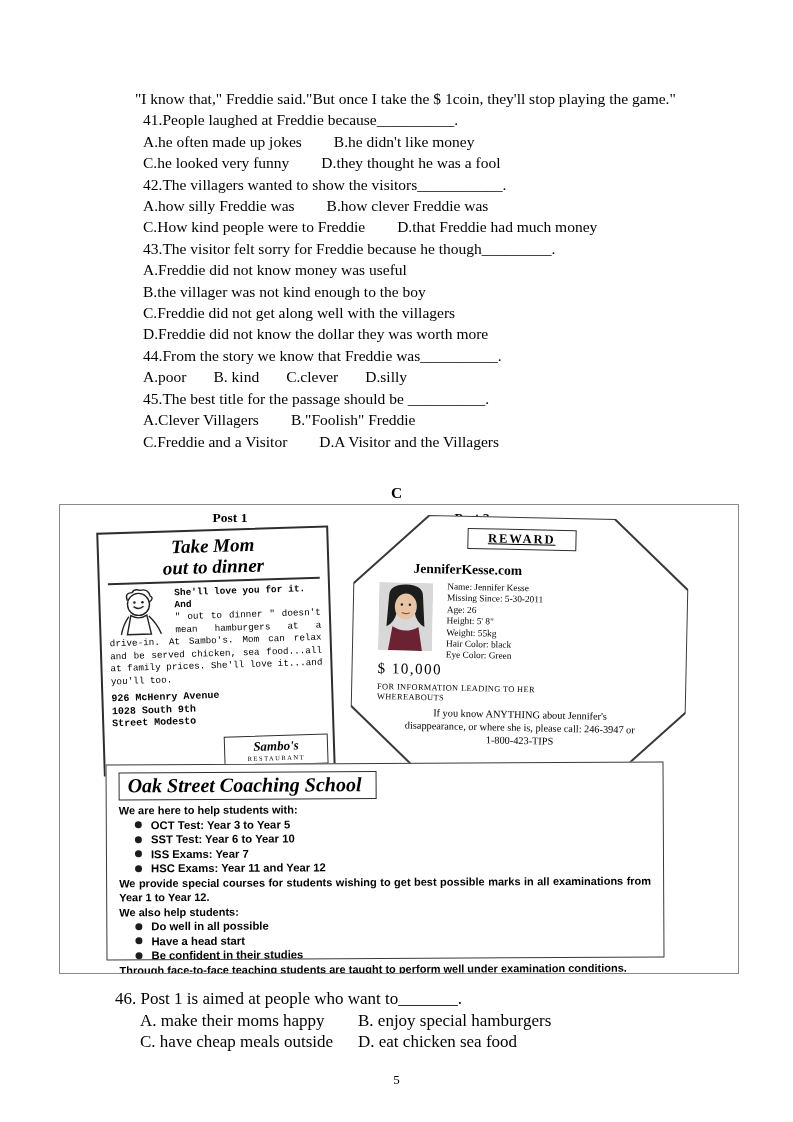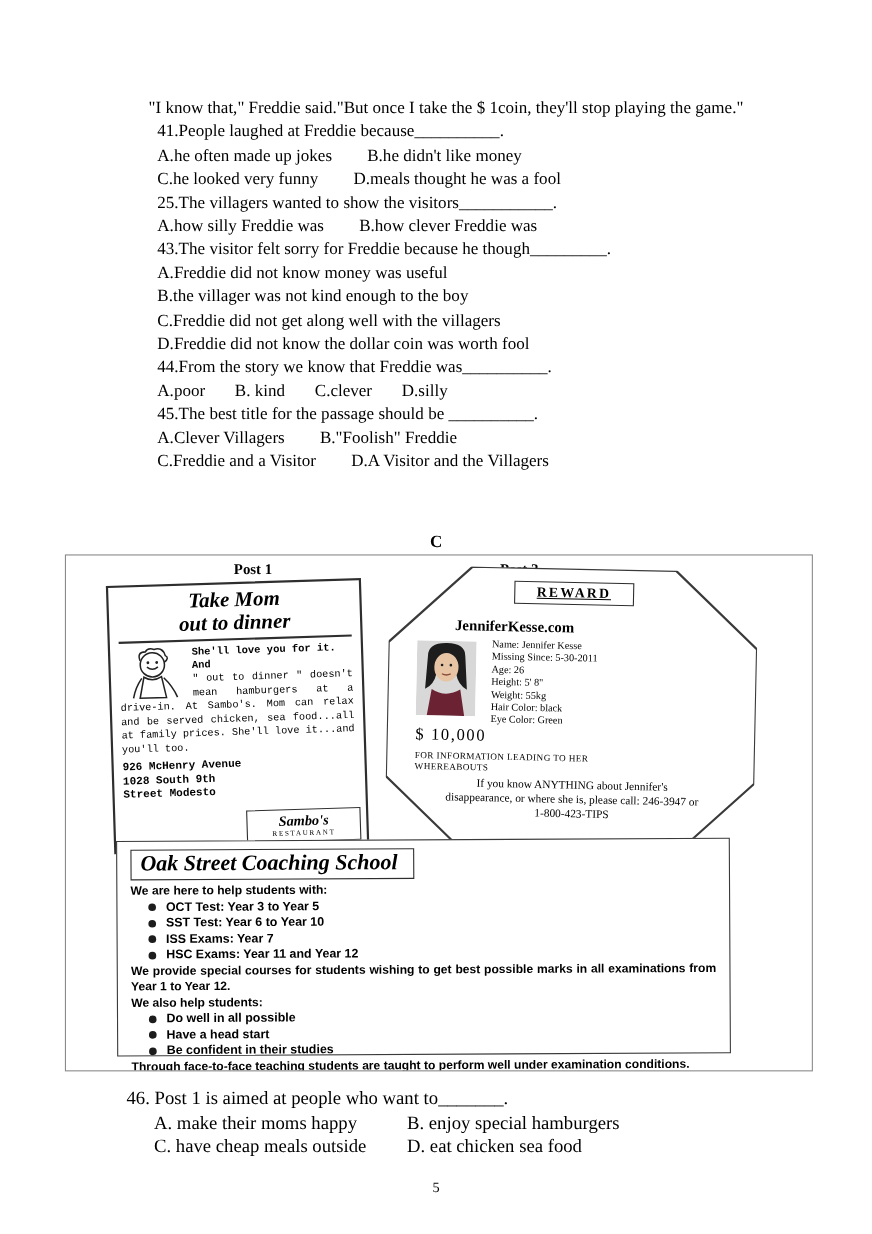--- a/index.html
+++ b/index.html
@@ -70,54 +70,58 @@
     margin-bottom:3px; }
   .school-line { font-weight:bold; font-size:11px; line-height:14.5px; }
   .school-bullet { font-weight:bold; font-size:11.3px; line-height:14.5px; padding-left:16px;
     display:flex; align-items:center; }
   .bullet { display:inline-block; width:7px; height:7px; border-radius:50%; background:#1c1c1c;
     margin-right:9px; flex:0 0 auto; }
   .school-para { font-weight:bold; font-size:11px; line-height:14.5px; text-align:justify; }
 
   
   .q46-block { position:absolute; left:115px; top:988px; font-size:17px; line-height:21.6px; }
-  .q46-block .optrow { margin-left:25px; gap:16px; }
+  .q46-block .optrow { margin-left:25px; gap:4px; }
   .q46-block .optrow span:first-child { display:inline-block; width:214px; }
   .page-number { position:absolute; top:1072px; left:0; width:100%; text-align:center;
     font-size:13px; }
 </style>
 </head>
 <body>
 
 <div class="page">
 
   <div class="textblock">
     <div class="line quote">"I know that," Freddie said."But once I take the $ 1coin, they'll stop playing the game."</div>
 
     <div class="line">41.People laughed at Freddie because__________.</div>
     <div class="line optrow">
       <span>A.he often made up jokes</span>
       <span>B.he didn't like money</span>
     </div>
     <div class="line optrow">
       <span>C.he looked very funny</span>
-      <span>D.meals thought he was a fool</span>
-    </div>
-
-    <div class="line">25.The villagers wanted to show the visitors___________.</div>
+      <span>D.they thought he was a fool</span>
+    </div>
+
+    <div class="line">42.The villagers wanted to show the visitors___________.</div>
     <div class="line optrow">
       <span>A.how silly Freddie was</span>
       <span>B.how clever Freddie was</span>
+    </div>
+    <div class="line optrow">
+      <span>C.How kind people were to Freddie</span>
+      <span>D.that Freddie had much money</span>
     </div>
 
     <div class="line">43.The visitor felt sorry for Freddie because he though_________.</div>
     <div class="line">A.Freddie did not know money was useful</div>
     <div class="line">B.the villager was not kind enough to the boy</div>
     <div class="line">C.Freddie did not get along well with the villagers</div>
-    <div class="line">D.Freddie did not know the dollar coin was worth fool</div>
+    <div class="line">D.Freddie did not know the dollar they was worth more</div>
 
     <div class="line">44.From the story we know that Freddie was__________.</div>
     <div class="line optrow wide">
       <span>A.poor</span>
       <span>B. kind</span>
       <span>C.clever</span>
       <span>D.silly</span>
     </div>
 
     <div class="line">45.The best title for the passage should be __________.</div>

